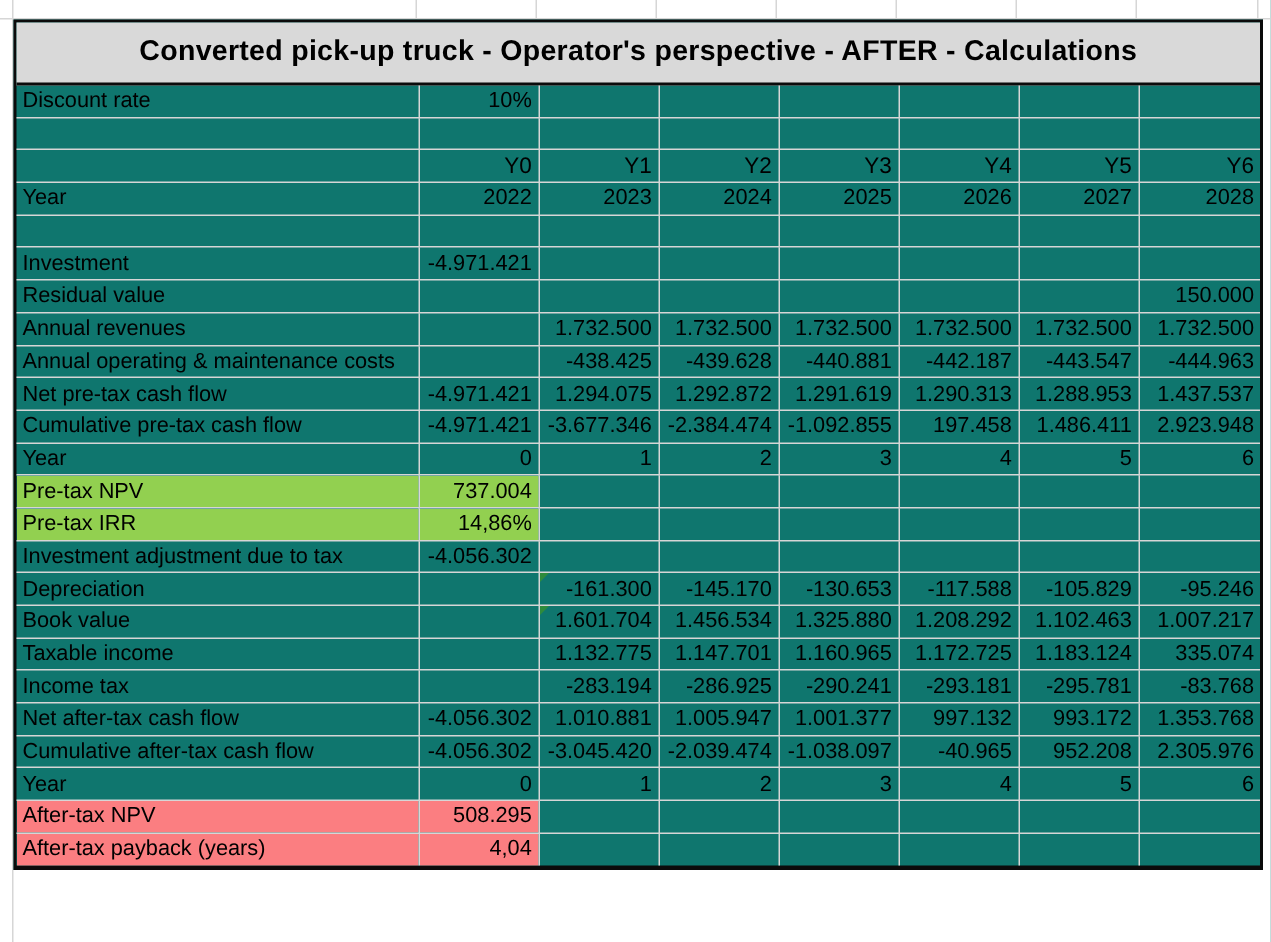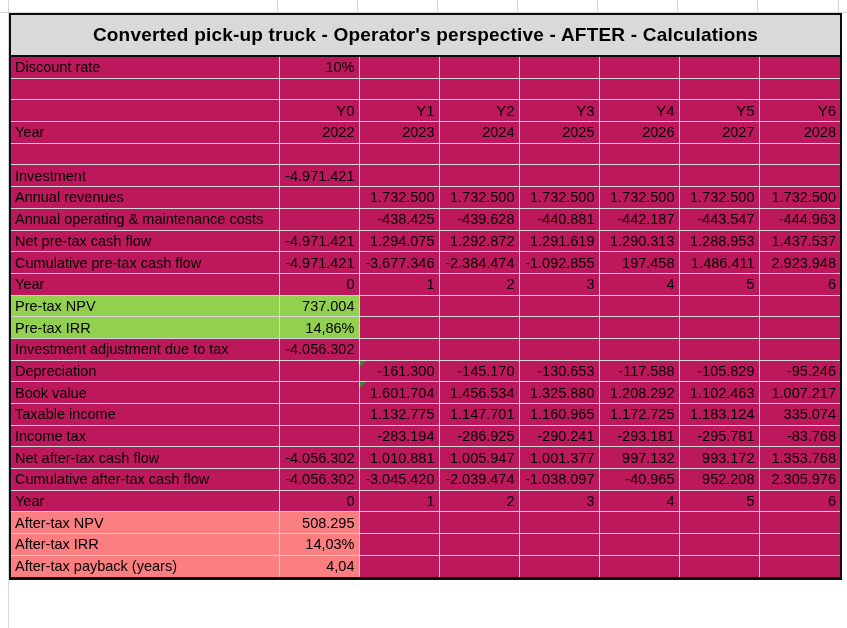--- a/index.html
+++ b/index.html
@@ -15,21 +15,21 @@
   .hline-top  { left: 0; top: 12px; width: 847px; height: 1px; }
   .stub { top: 0; width: 1px; height: 13px; }
 
   .sheet {
     position: absolute;
     left: 9px; top: 13px;
     width: 833px;
     box-sizing: border-box;
     border: 2px solid #0b0b0b;
     border-bottom-width: 3px;
-    background: #be185d;
+    background: #0f766e;
     z-index: 1;
   }
   .title-row {
     height: 40px;
     background: #d9d9d9;
     border-bottom: 2px solid #0b0b0b;
     display: flex;
     align-items: center;
     justify-content: center;
     font-weight: bold;
@@ -152,20 +152,30 @@
           <td class="label">Investment</td>
           <td class="val">-4.971.421</td>
           <td class="val"></td>
           <td class="val"></td>
           <td class="val"></td>
           <td class="val"></td>
           <td class="val"></td>
           <td class="val"></td>
         </tr>
         <tr>
+          <td class="label">Residual value</td>
+          <td class="val"></td>
+          <td class="val"></td>
+          <td class="val"></td>
+          <td class="val"></td>
+          <td class="val"></td>
+          <td class="val"></td>
+          <td class="val">150.000</td>
+        </tr>
+        <tr>
           <td class="label">Annual revenues</td>
           <td class="val"></td>
           <td class="val">1.732.500</td>
           <td class="val">1.732.500</td>
           <td class="val">1.732.500</td>
           <td class="val">1.732.500</td>
           <td class="val">1.732.500</td>
           <td class="val">1.732.500</td>
         </tr>
         <tr>
@@ -312,30 +322,20 @@
           <td class="label red">After-tax NPV</td>
           <td class="val red">508.295</td>
           <td class="val"></td>
           <td class="val"></td>
           <td class="val"></td>
           <td class="val"></td>
           <td class="val"></td>
           <td class="val"></td>
         </tr>
         <tr>
-          <td class="label red">After-tax IRR</td>
-          <td class="val red">14,03%</td>
-          <td class="val"></td>
-          <td class="val"></td>
-          <td class="val"></td>
-          <td class="val"></td>
-          <td class="val"></td>
-          <td class="val"></td>
-        </tr>
-        <tr>
           <td class="label red">After-tax payback (years)</td>
           <td class="val red">4,04</td>
           <td class="val"></td>
           <td class="val"></td>
           <td class="val"></td>
           <td class="val"></td>
           <td class="val"></td>
           <td class="val"></td>
         </tr>
       </tbody>

